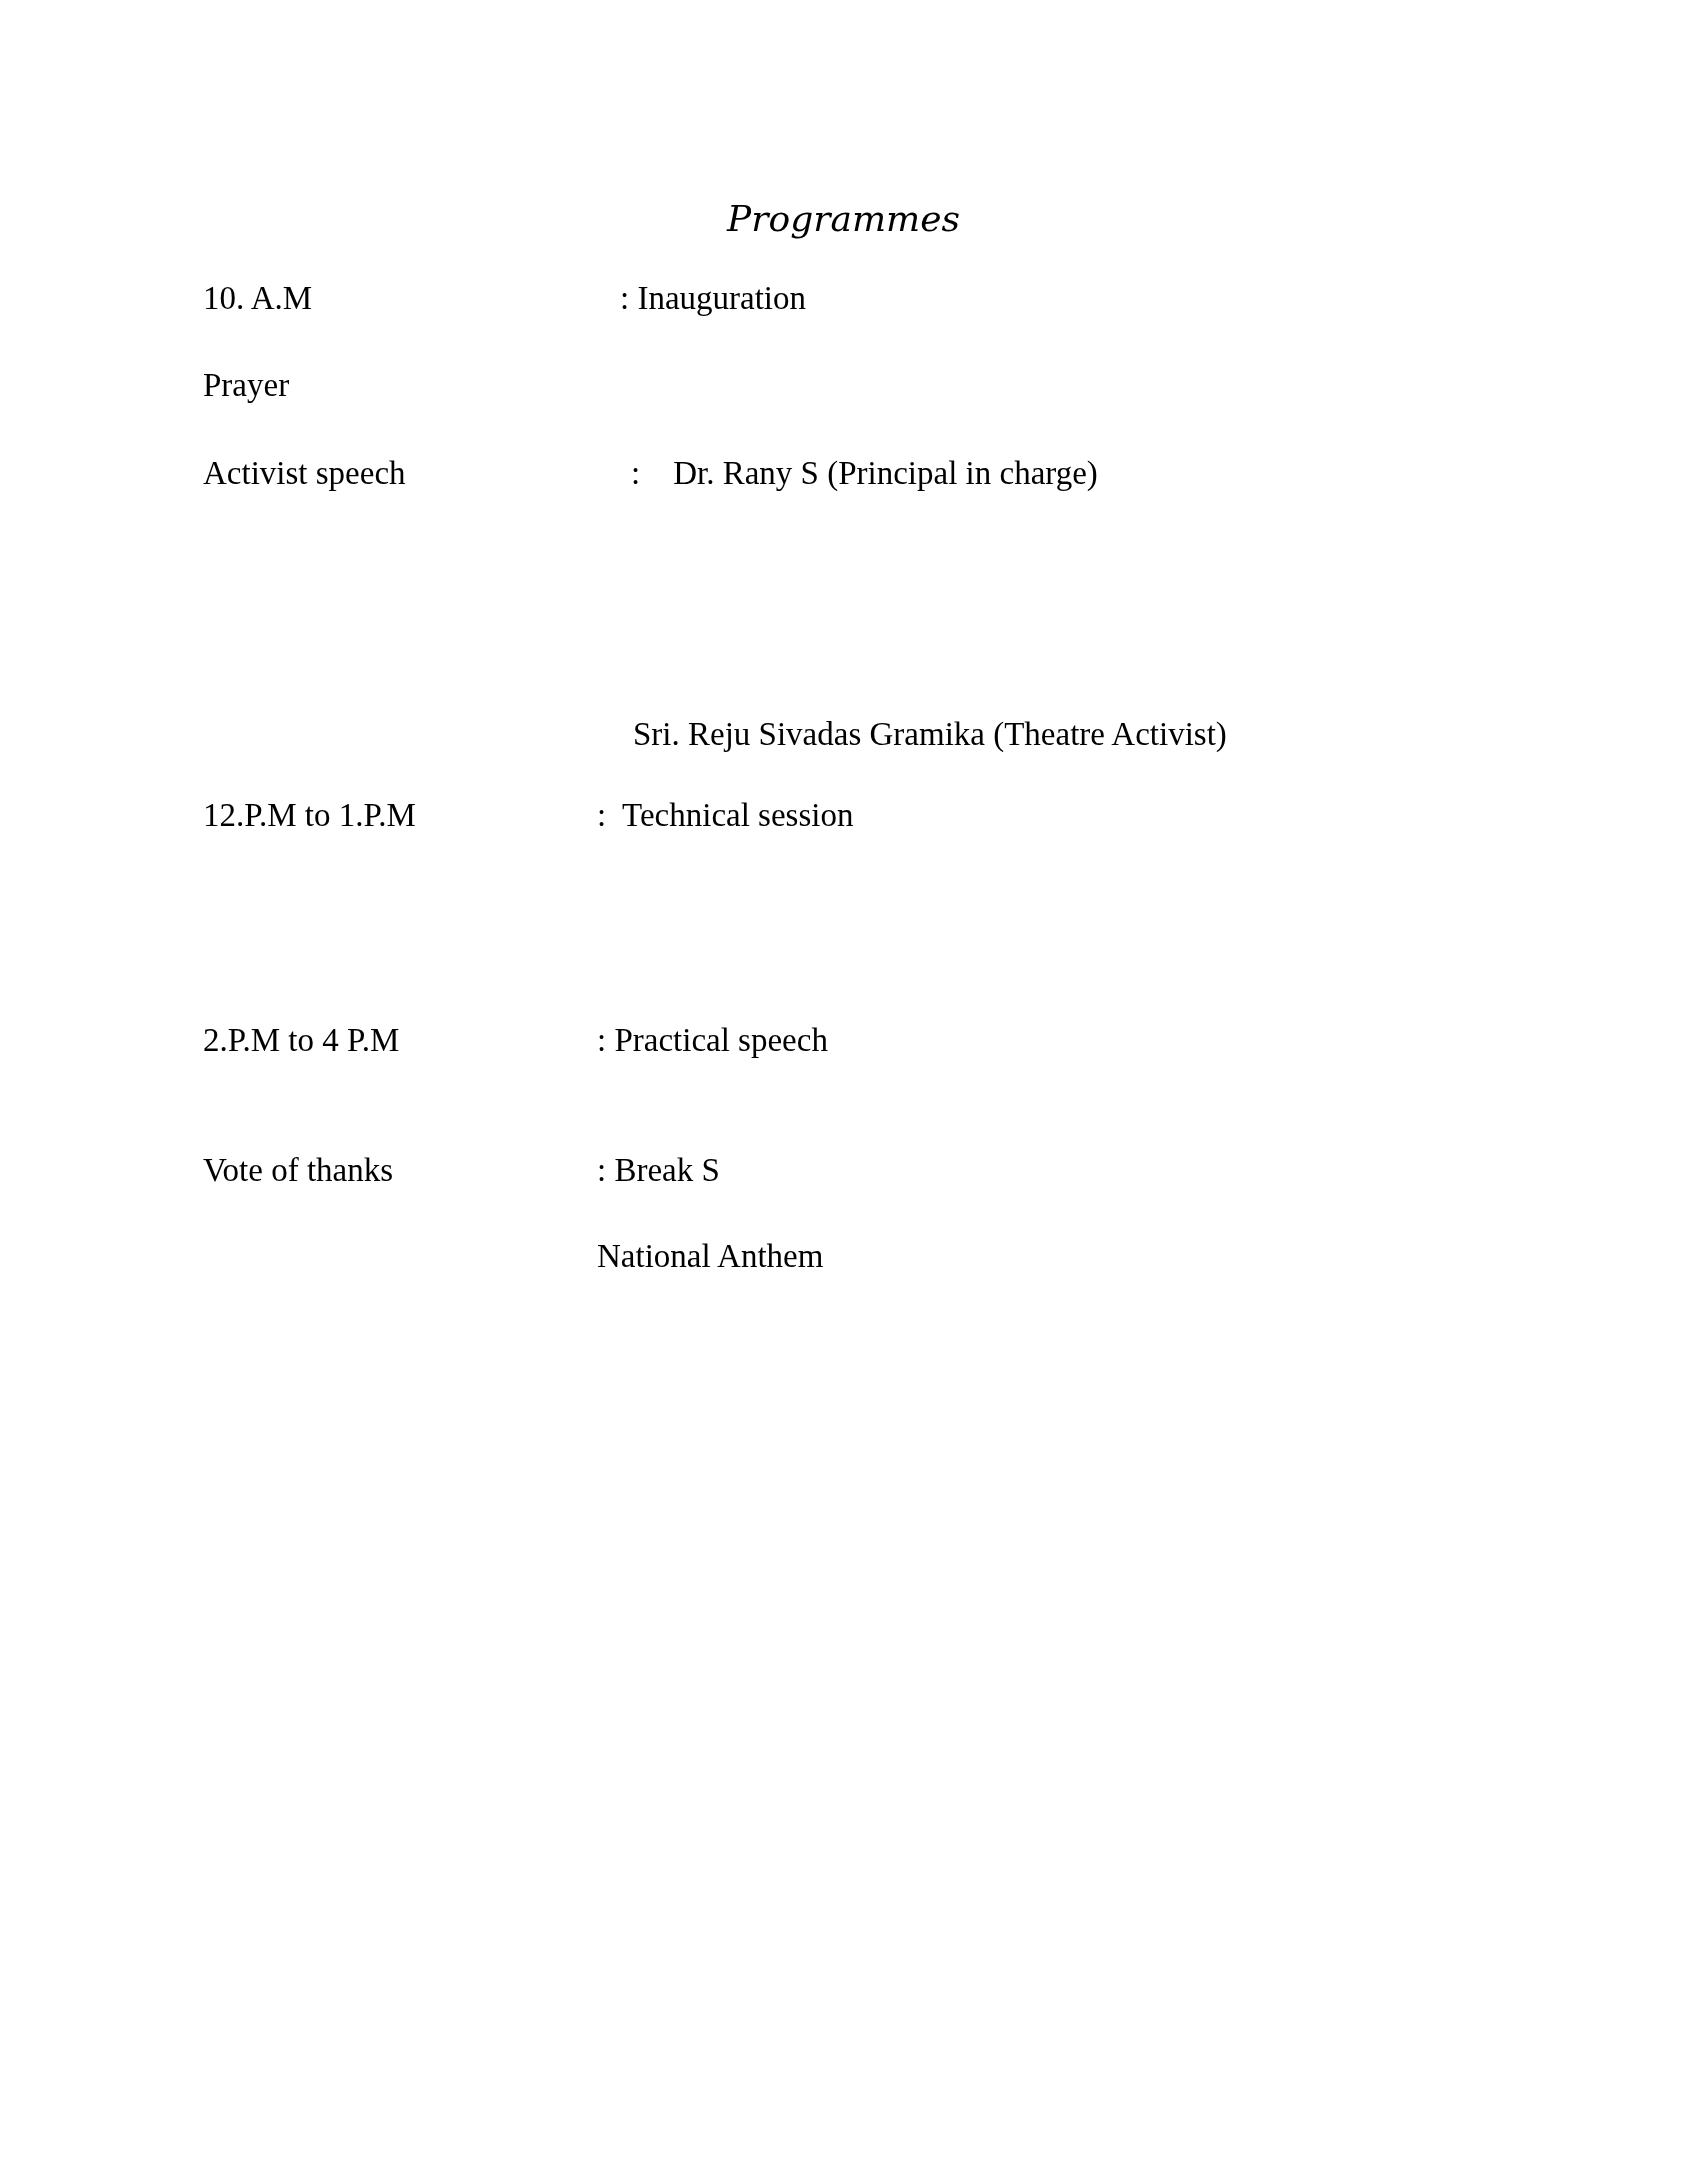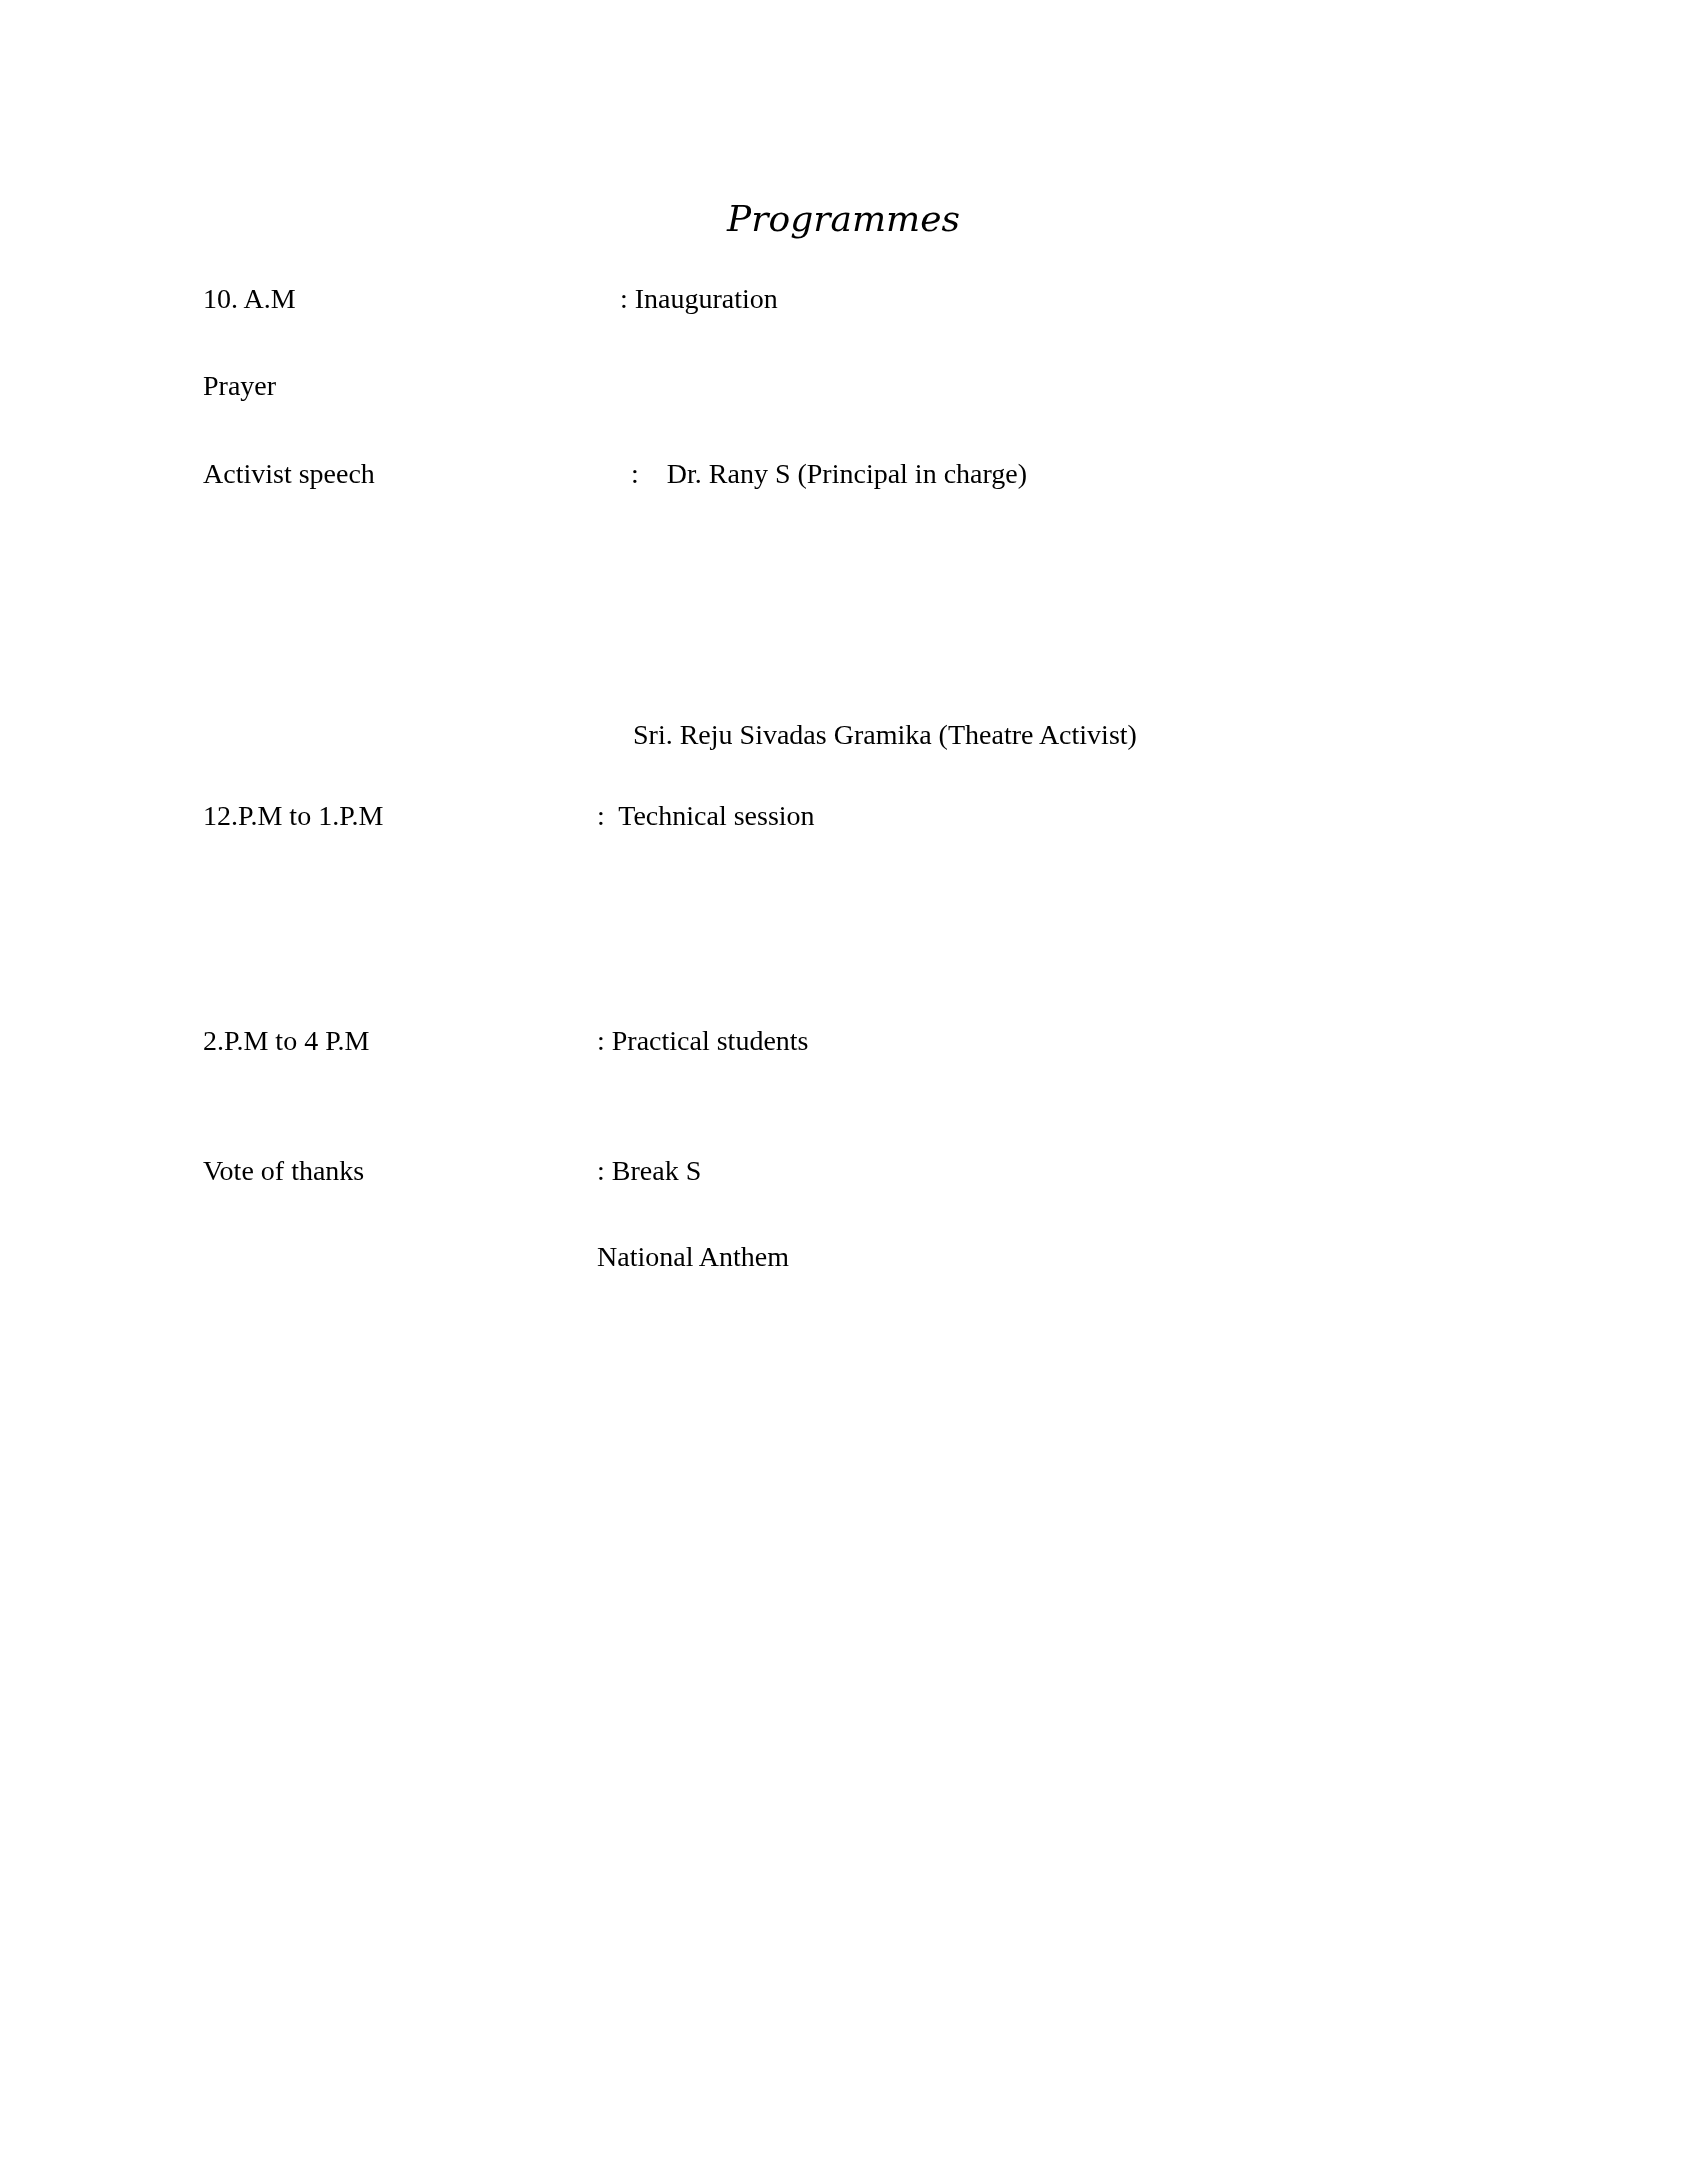--- a/index.html
+++ b/index.html
@@ -13,21 +13,21 @@
     height: 2183px;
     background: #ffffff;
     overflow: hidden;
     font-family: "Liberation Serif", "DejaVu Serif", serif;
     color: #000000;
   }
   .line {
     position: absolute;
     left: 0;
     width: 100%;
-    font-size: 28px;
+    font-size: 33px;
     line-height: 41px;
     white-space: pre;
   }
   .col-label {
     position: absolute;
     left: 203px;
     top: 0;
     white-space: pre;
   }
   .col-value {
@@ -93,21 +93,21 @@
   </div>
 
   <div class="line row-5">
     <span class="col-label">12.P.M to 1.P.M</span>
     <span class="col-value">:  Technical session</span>
   </div>
 
 
   <div class="line row-6">
     <span class="col-label">2.P.M to 4 P.M</span>
-    <span class="col-value">: Practical students</span>
+    <span class="col-value">: Practical speech</span>
   </div>
 
   <div class="line row-7">
     <span class="col-label">Vote of thanks</span>
     <span class="col-value">: Break S</span>
   </div>
 
   <div class="line row-8">
     <span class="col-label"></span>
     <span class="cont-anthem">National Anthem</span>

